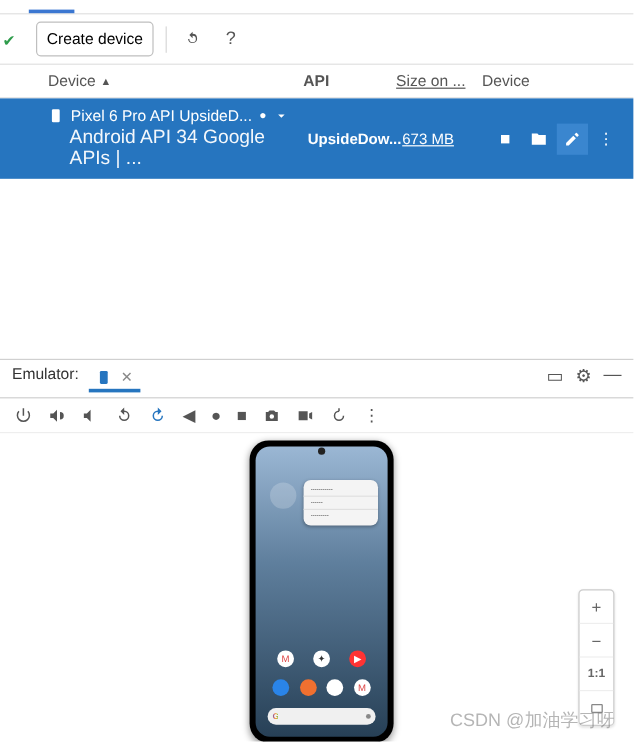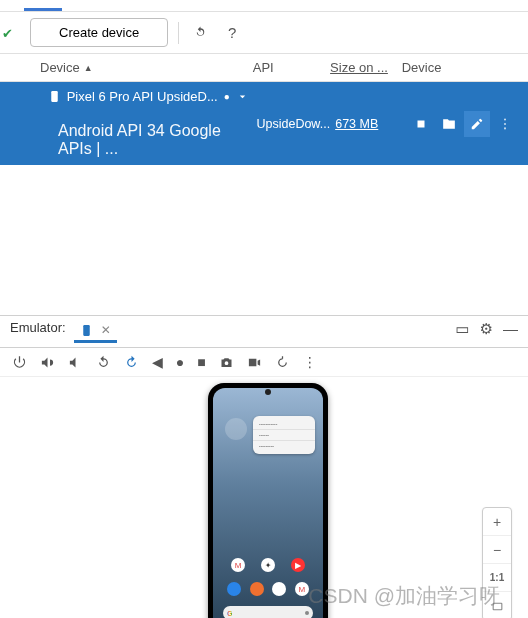--- a/index.html
+++ b/index.html
@@ -5,35 +5,35 @@
 * { box-sizing: border-box; margin: 0; padding: 0; }
 body { font-family: "Segoe UI", Arial, sans-serif; font-size: 13px; color: #333; background: #fff; width: 528px; height: 618px; overflow: hidden; position: relative; }
 
 
 .top-strip { height: 12px; border-bottom: 1px solid #e0e0e0; position: relative; }
 .tab-ind { position: absolute; left: 24px; bottom: 0; width: 38px; height: 3px; background: #3b77d1; }
 
 
 .toolbar { display: flex; align-items: center; padding: 6px 18px; gap: 10px; position: relative; }
 .check { position: absolute; left: 2px; top: 14px; color: #2e9c4b; font-size: 13px; }
-.btn-primary { border: 1px solid #bfbfbf; background: #fff; border-radius: 4px; padding: 6px 28px; font-size: 13px; cursor: pointer; margin-left: 12px; }
+.btn-primary { border: 1px solid #bfbfbf; background: #fff; border-radius: 4px; padding: 6px 8px; font-size: 13px; cursor: pointer; margin-left: 12px; }
 .tb-icon { width: 22px; height: 22px; display: inline-flex; align-items: center; justify-content: center; color: #555; cursor: pointer; font-size: 15px; }
 .sep { width: 1px; height: 22px; background: #d8d8d8; }
 
 
 .tbl-head { display: flex; padding: 6px 20px; border-top: 1px solid #e0e0e0; border-bottom: 1px solid #e0e0e0; color: #555; }
 .col-device { flex: 1 1 220px; display: flex; align-items: center; gap: 4px; margin-left: 20px; }
-.col-api { width: 80px; }
+.col-api { width: 80px; font-weight: bold; }
 .col-size { width: 74px; white-space: nowrap; overflow: hidden; text-overflow: ellipsis; text-decoration: underline; }
 .col-actions { width: 110px; }
 .sort-arrow { font-size: 9px; }
 
 
 .row { display: flex; align-items: center; background: #2675bf; color: #fff; padding: 7px 10px 7px 20px; }
-.row .col-device { flex-direction: column; align-items: center; gap: 18px; }
+.row .col-device { flex-direction: column; align-items: flex-start; gap: 2px; }
 .dev-line1 { display: flex; align-items: center; gap: 6px; white-space: nowrap; }
 .dev-line1 .dot { font-size: 10px; }
 .dev-line2 { font-size: 16px; padding-left: 18px; opacity: .95; }
 .row .col-api, .row .col-size { font-size: 12.5px; white-space: nowrap; overflow: hidden; }
 .row-actions { display: flex; align-items: center; gap: 2px; }
 .row-actions .ab { width: 26px; height: 26px; display: inline-flex; align-items: center; justify-content: center; color: #fff; cursor: pointer; }
 .row-actions .ab.boxed { background: #3a86cf; }
 .row-actions svg { width: 14px; height: 14px; fill: #fff; }
 
 .gap-area { height: 150px; }
@@ -70,21 +70,21 @@
 .searchbar { position: absolute; bottom: 10px; left: 10px; right: 10px; height: 14px; border-radius: 8px; background: #f0f0f0; display:flex; align-items:center; padding:0 4px; gap:3px;}
 .searchbar .g { font-size:7px; font-weight:bold; background:linear-gradient(90deg,#4285F4,#EA4335,#FBBC05,#34A853); -webkit-background-clip:text; color:transparent;}
 .searchbar .mic { width:4px;height:4px;border-radius:50%;background:#888; margin-left:auto;}
 
 
 .zoom { position: absolute; right: 16px; top: 130px; width: 30px; border: 1px solid #ccc; border-radius: 4px; background: #fff; display: flex; flex-direction: column; box-shadow: 0 1px 2px rgba(0,0,0,.1); }
 .zoom div { height: 28px; display: flex; align-items: center; justify-content: center; color: #666; font-size: 14px; cursor: pointer; border-bottom: 1px solid #eee; }
 .zoom div:last-child { border-bottom: 0; }
 .zoom .tiny { font-size: 10px; font-weight: bold; }
 
-.watermark { position: absolute; right: 28px; bottom: 8px; color: rgba(120,120,120,.55); font-size: 21px; pointer-events: none; }
+.watermark { position: absolute; right: 16px; bottom: 8px; color: rgba(120,120,120,.55); font-size: 15px; pointer-events: none; }
 
 svg.ico { width: 13px; height: 13px; fill: currentColor; }
 </style>
 </head>
 <body>
 
 <div class="top-strip">
   <div class="tab-ind"></div>
 </div>
 

